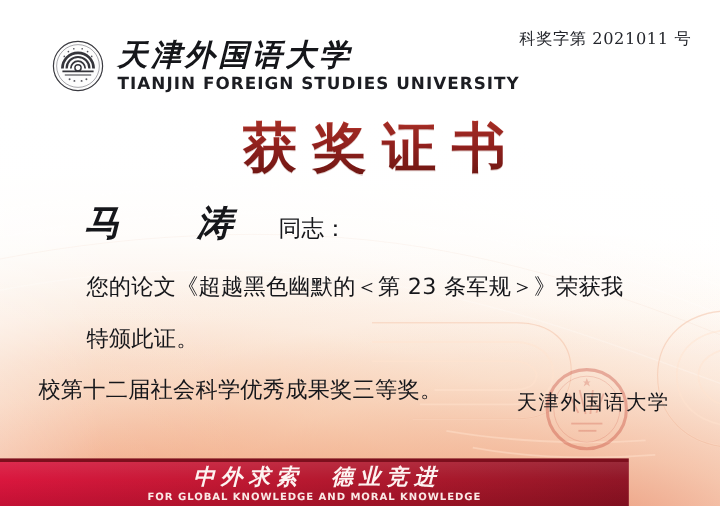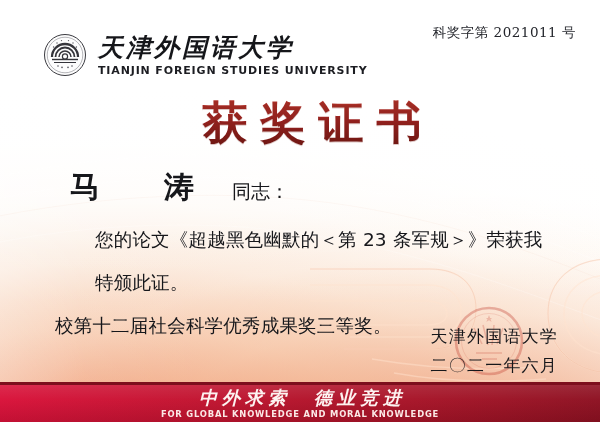--- a/index.html
+++ b/index.html
@@ -132,21 +132,21 @@
     line-height: 1;
     color: #15161a;
     font-family: "DejaVu Serif", "Liberation Serif", serif;
     font-weight: 700;
     letter-spacing: 3px;
     font-style: italic;
     white-space: nowrap;
   }
   .univ-en {
     margin-top: 5px;
-    font-size: 11px;
+    font-size: 14px;
     line-height: 1;
     color: #1c1d22;
     letter-spacing: 0.85px;
     font-weight: 700;
     white-space: nowrap;
   }
 
   
   .cert-title {
     position: absolute;
@@ -176,20 +176,21 @@
     top: 172px;
     display: flex;
     align-items: flex-end;
   }
   .recipient-name {
     font-size: 30px;
     line-height: 1;
     color: #16171b;
     font-family: "DejaVu Serif", "Liberation Serif", serif;
     font-weight: 700;
+    font-style: italic;
     letter-spacing: 17px;
     white-space: nowrap;
   }
   .recipient-suffix {
     margin-left: 21px;
     font-size: 19px;
     line-height: 1;
     position: relative;
     bottom: 1px;
     color: #16171b;
@@ -202,21 +203,20 @@
     left: 32px;
     top: 218px;
     width: 540px;
   }
   .body-line {
     font-size: 18.5px;
     line-height: 43px;
     color: #16171b;
     white-space: nowrap;
     letter-spacing: 0.2px;
-    margin-left: 23px;
   }
   .body-line.indent {
     text-indent: 40px;
   }
 
   
   .signature {
     position: absolute;
     right: 42px;
     top: 322px;
@@ -228,21 +228,21 @@
     color: #16171b;
     letter-spacing: 1.2px;
     white-space: nowrap;
   }
 
   
   .banner {
     position: absolute;
     left: 0;
     bottom: 0;
-    width: 600px;
+    width: 524px;
     height: 40px;
     background: linear-gradient(to right,
       #d9123a 0%, #cf1336 14%, #c21430 34%,
       #b3142b 52%, #a81428 68%, #9c1325 84%, #8e1122 100%);
     border-top: 3px solid #7d0f1d;
     box-sizing: border-box;
     overflow: hidden;
   }
   .banner-sheen {
     position: absolute;
@@ -375,21 +375,20 @@
   </div>
 
   <div class="body-block">
     <div class="body-line indent">您的论文《超越黑色幽默的＜第 23 条军规＞》荣获我</div>
     <div class="body-line indent">特颁此证。</div>
     <div class="body-line">校第十二届社会科学优秀成果奖三等奖。</div>
   </div>
 
   <div class="signature">
     <div class="sig-line">天津外国语大学</div>
-    <div class="sig-line">二〇二一年六月</div>
   </div>
 
   <div class="banner">
     <div class="banner-sheen"></div>
     <div class="banner-inner">
       <div class="motto-cn">中外求索　德业竞进</div>
       <div class="motto-en">FOR GLOBAL KNOWLEDGE AND MORAL KNOWLEDGE</div>
     </div>
   </div>
 

